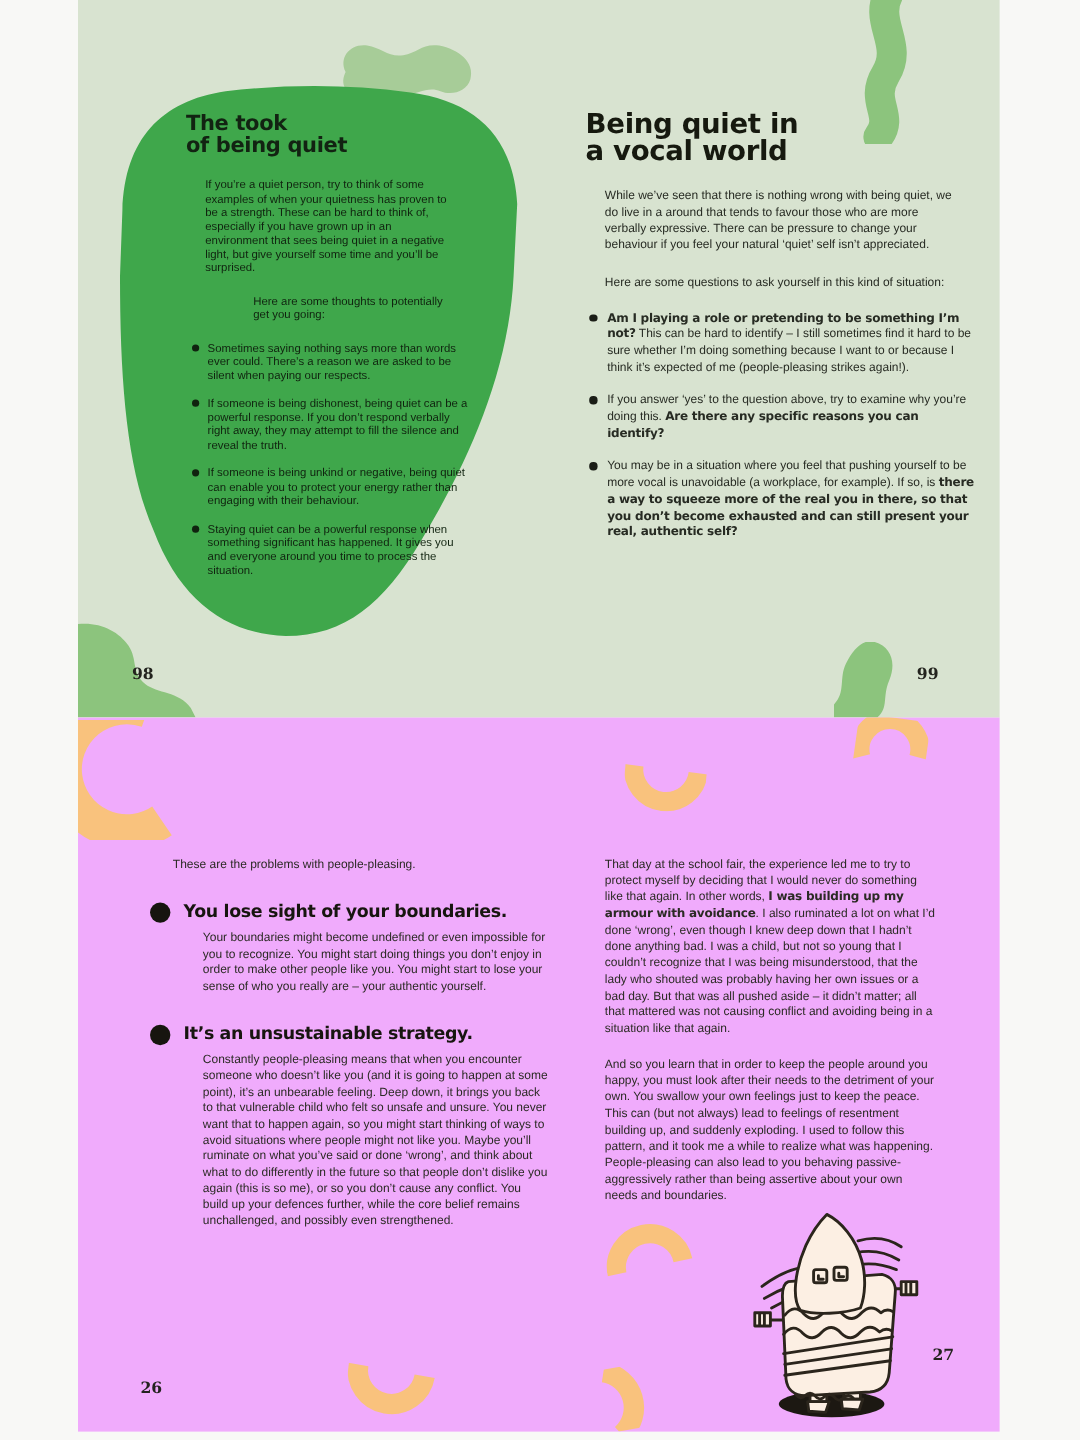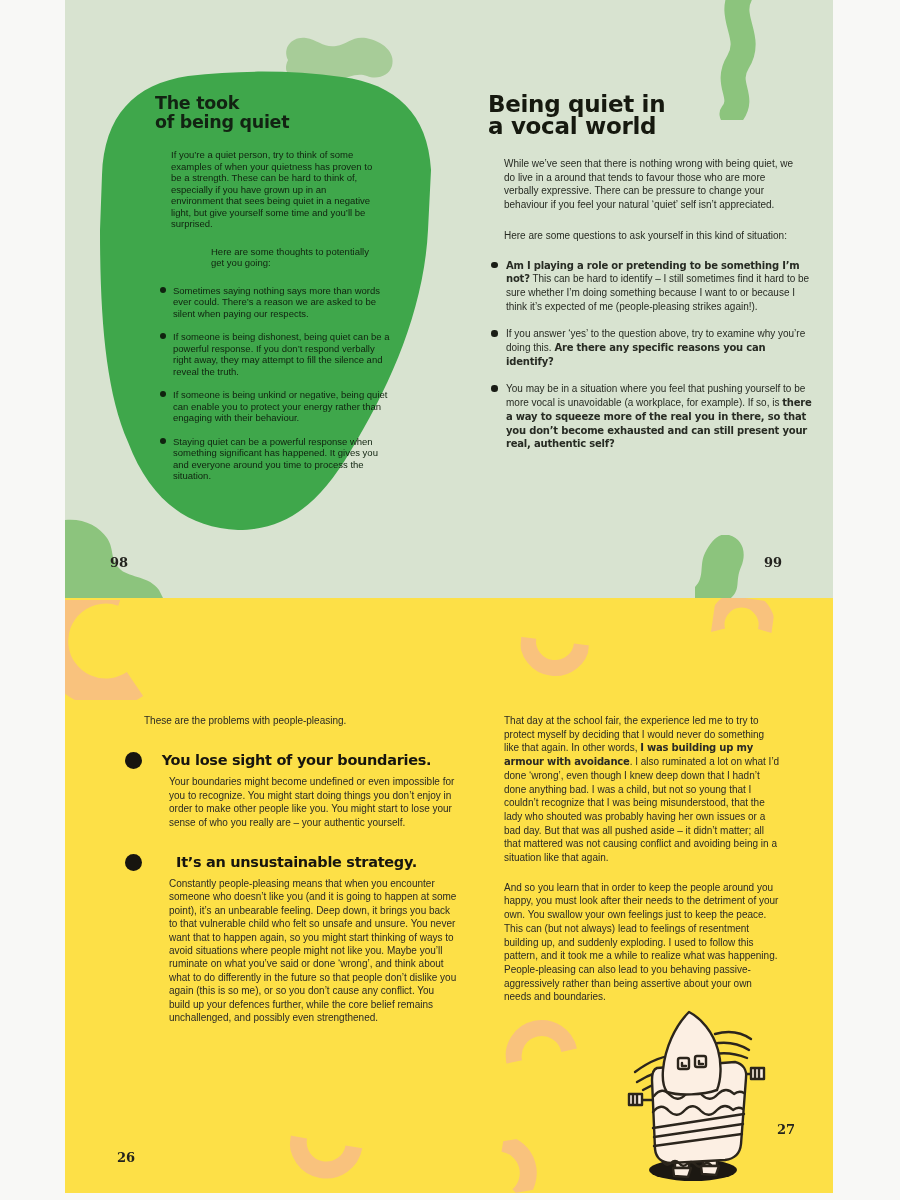--- a/index.html
+++ b/index.html
@@ -1,21 +1,21 @@
 <!DOCTYPE html>
 <html><head>
 <meta charset="utf-8">
 <style>
   html,body{margin:0;padding:0;}
   body{width:900px;height:1200px;background:#f8f8f6;font-family:"Liberation Sans",sans-serif;}
   #canvas{position:relative;width:900px;height:1200px;background:#f8f8f6;overflow:hidden;}
 
   .spread{position:absolute;left:65px;width:768px;overflow:hidden;}
   #spread-top{top:0;height:598px;background:#d8e3d0;}
-  #spread-bottom{top:598px;height:595px;background:#fde047;}
+  #spread-bottom{top:598px;height:595px;background:#f0abfc;}
 
   .decor{position:absolute;}
 
   
   .chunk{font-family:"DejaVu Sans",sans-serif;font-weight:800;letter-spacing:-0.2px;}
   h1,h2,h3{margin:0;font-family:"DejaVu Sans",sans-serif;font-weight:800;color:#16190f;letter-spacing:-0.3px;}
   p{margin:16px;}
 
   .col{position:absolute;}
   #col-quiet-power{left:90px;top:94px;width:236px;color:#10230f;z-index:3;}
@@ -33,21 +33,21 @@
   #col-vocal-world .intro{margin-top:20px;}
   #col-vocal-world .leadin{margin-top:17px;}
   #col-vocal-world ul{list-style:none;margin:13px 0 0 0;padding:0 0 0 3px;}
   #col-vocal-world li{position:relative;padding-left:15px;margin-bottom:14px;font-size:10px;line-height:13.7px;}
   #col-vocal-world li .dot{position:absolute;left:0;top:3px;width:6.5px;height:6.5px;border-radius:50%;background:#1a1d16;}
 
   #col-problems{left:63px;top:100px;width:312px;color:#2b2a24;}
   #col-problems .intro{font-size:10px;line-height:13.4px;}
   #col-problems .section{position:relative;padding-left:25px;margin-top:25px;}
   #col-problems .bigdot{position:absolute;left:-3px;top:0px;width:17px;height:17px;border-radius:50%;background:#17150f;}
-  #col-problems h3{font-size:14.5px;line-height:17px;color:#17150f;text-align:center;}
+  #col-problems h3{font-size:14.5px;line-height:17px;color:#17150f;}
   #col-problems .section p{margin-top:6px;font-size:10px;line-height:13.4px;width:288px;}
 
   #col-armour{left:423px;top:100px;width:308px;color:#2b2a24;}
   #col-armour p{font-size:10px;line-height:13.7px;}
   #col-armour .p2{margin-top:13px;}
 
   .pagenum{position:absolute;font-family:"DejaVu Serif",serif;font-weight:700;font-size:13px;color:#23231e;z-index:4;margin-left:12px;}
   #pn-98{left:33px;top:555px;}
   #pn-99{left:687px;top:555px;}
   #pn-26{left:40px;top:552px;}

